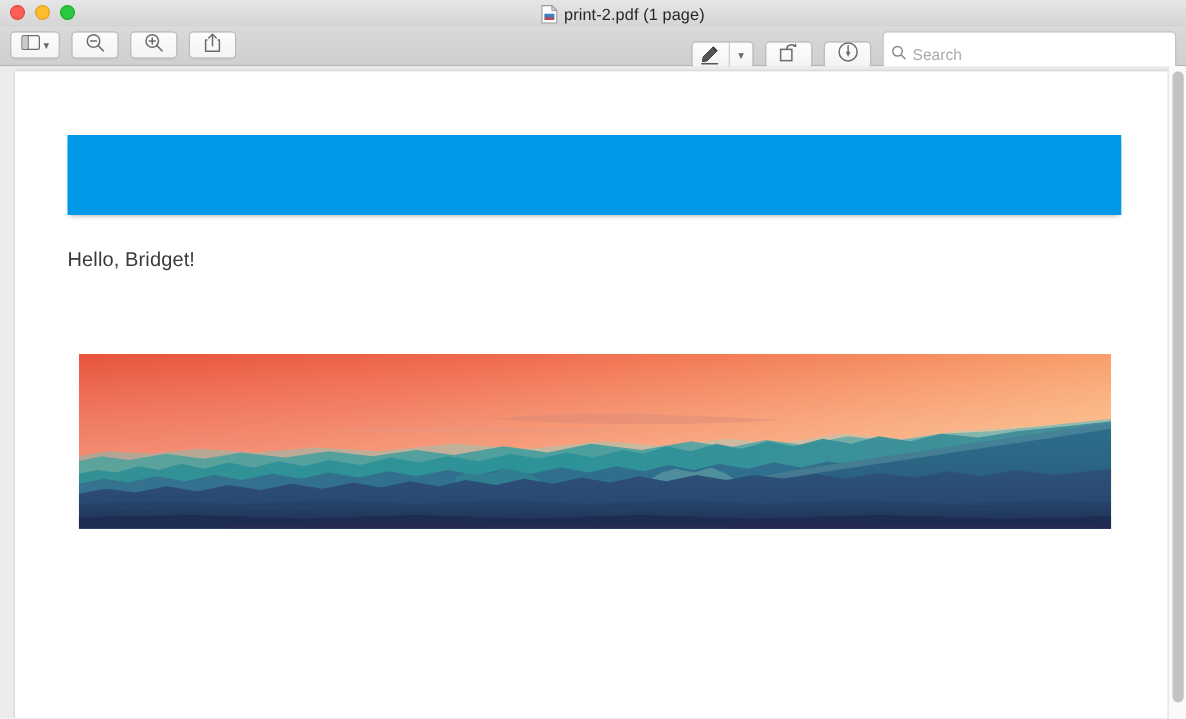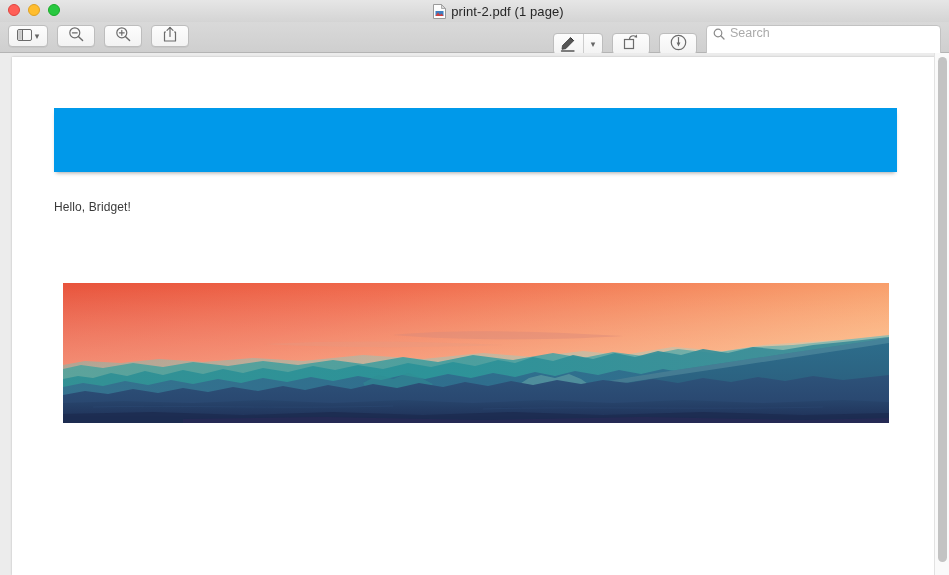--- a/index.html
+++ b/index.html
@@ -132,20 +132,21 @@
     justify-content: center;
   }
   .search-field {
     width: 235px;
     height: 38px;
     box-sizing: border-box;
     background: #ffffff;
     border: 1px solid #c2c2c2;
     border-radius: 4px;
     display: flex;
+    align-items: center;
     padding: 0 6px;
     gap: 5px;
   }
   .search-placeholder {
     font-size: 12.5px;
     color: #aaaaaa;
   }
   .chev {
     font-size: 9px;
     line-height: 1;
@@ -178,21 +179,21 @@
     top: 51px;
     width: 843px;
     height: 64px;
     background: #0099ea;
     box-shadow: 0 3px 4px -2px rgba(0,0,0,0.35);
   }
   .greeting {
     position: absolute;
     left: 42px;
     top: 143px;
-    font-size: 12px;
+    font-size: 16px;
     color: #3a3a3a;
     letter-spacing: 0.1px;
   }
 
   
   .hero {
     position: absolute;
     left: 51px;
     top: 226px;
     width: 826px;

